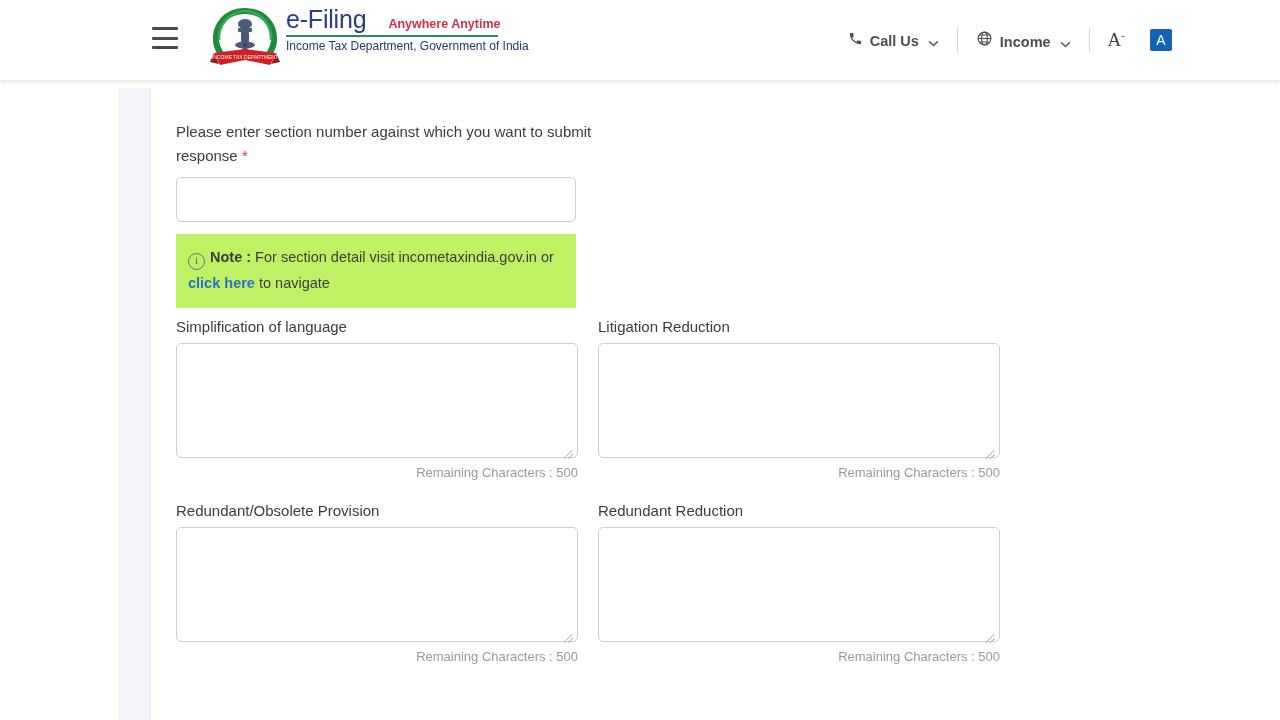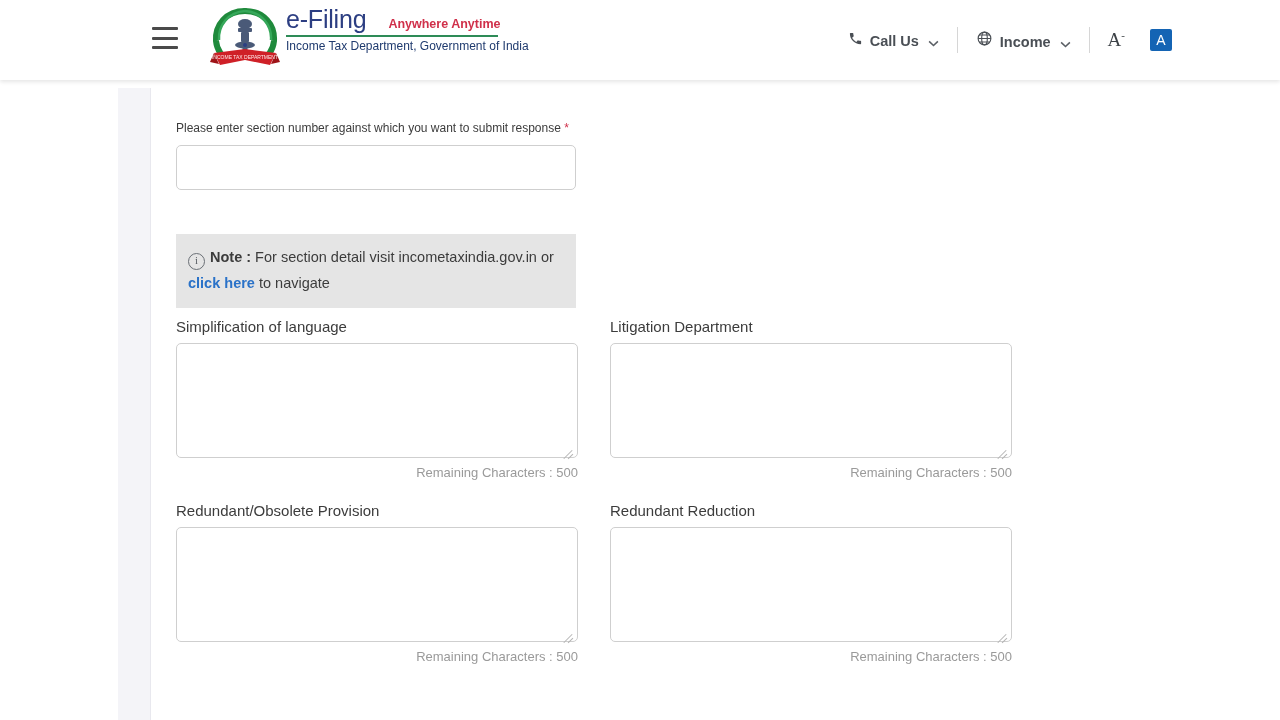--- a/index.html
+++ b/index.html
@@ -155,44 +155,44 @@
   }
   .content {
     position: absolute;
     top: 88px; left: 151px;
     width: 1016px;
     height: 632px;
     background: #ffffff;
   }
 
   .field-label {
-    font-size: 12px;
+    font-size: 15px;
     color: #3c3c3c;
-    line-height: 16px;
+    line-height: 24px;
   }
   .req { color: #d0304a; }
 
   .text-input {
     box-sizing: border-box;
     width: 400px;
     height: 45px;
     border: 1px solid #cfcfcf;
     border-radius: 5px;
     background: #fff;
     outline: none;
     font-size: 15px;
     color: #333;
     padding: 0 10px;
     font-family: "Liberation Sans", sans-serif;
   }
 
   .note-box {
     box-sizing: border-box;
     width: 400px;
-    background: #e5e5e5;
+    background: #bef264;
     padding: 10px 12px 12px 12px;
     font-size: 14.5px;
     color: #3c3c3c;
     line-height: 26px;
   }
   .note-ico {
     display: inline-block;
     width: 15px; height: 15px;
     border: 1.3px solid #6a6f75;
     border-radius: 50%;
@@ -205,21 +205,21 @@
     vertical-align: -2px;
   }
   .note-box b { font-weight: bold; }
   .note-link { color: #2a72c8; font-weight: bold; cursor: pointer; }
 
   .grid {
     position: absolute;
     top: 230px; left: 25px;
     width: 965px;
   }
-  .row { display: flex; gap: 32px; }
+  .row { display: flex; gap: 20px; }
   .cell { width: 402px; }
   .cell-label {
     font-size: 15px;
     color: #3c3c3c;
     margin-bottom: 8px;
     display: block;
   }
   .ta-wrap { position: relative; }
   textarea.ta {
     box-sizing: border-box;
@@ -377,21 +377,21 @@
           <textarea class="ta" placeholder="" style=""></textarea>
           <span class="grip">
               <i></i>
               <i></i>
             </span>
         </div>
         <div class="remaining">Remaining Characters : 500</div>
       </div>
 
       <div class="cell cell-r">
-        <label class="cell-label">Litigation Department</label>
+        <label class="cell-label">Litigation Reduction</label>
         <div class="ta-wrap">
           <textarea class="ta" placeholder="" style=""></textarea>
           <span class="grip">
               <i></i>
               <i></i>
             </span>
         </div>
         <div class="remaining">Remaining Characters : 500</div>
       </div>
     </div>

